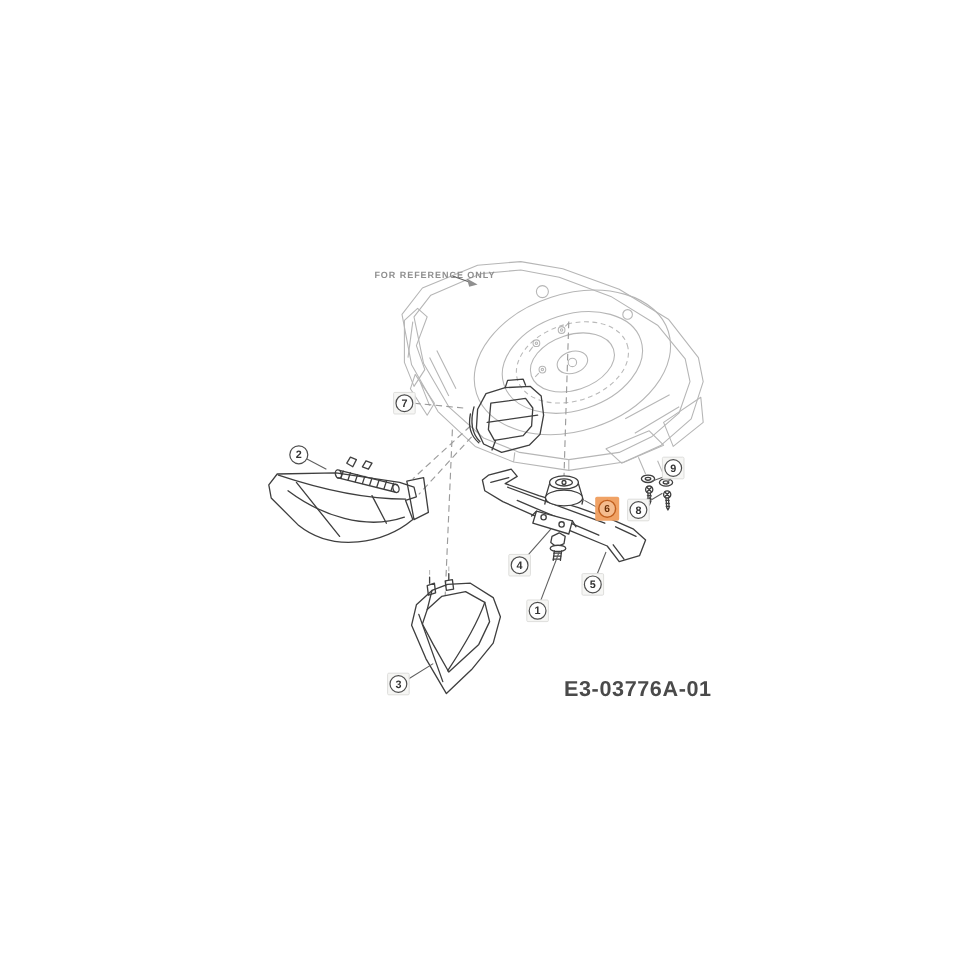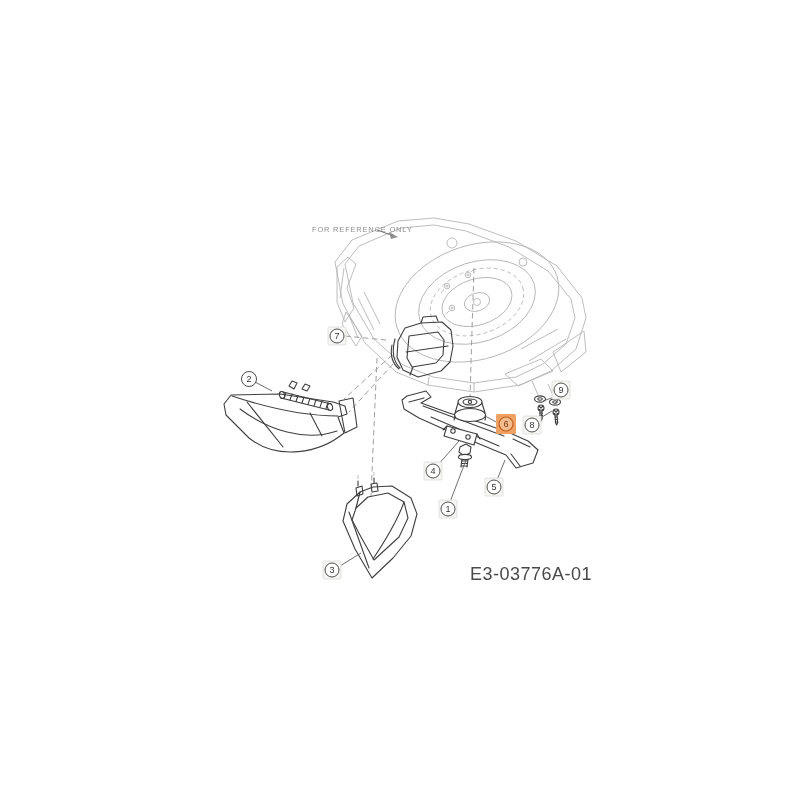--- a/index.html
+++ b/index.html
@@ -1,17 +1,17 @@
 <!DOCTYPE html>
 <html><head>
 <meta charset="utf-8">
 <style>
   html,body{margin:0;padding:0;background:#fff;}
   .stage{position:relative;width:800px;height:800px;background:#ffffff;overflow:hidden;
-         font-family:"Liberation Sans",sans-serif;}
+         font-family:"Liberation Sans",sans-serif;font-weight:bold;}
   svg{position:absolute;left:0;top:0;}
   .ref{stroke:#b6b6b6;stroke-width:0.9;fill:none;stroke-linejoin:round;}
   .refdash{stroke:#b9b9b9;stroke-width:0.9;fill:none;stroke-dasharray:4,3;}
   .dash{stroke:#9b9b9b;stroke-width:0.95;fill:none;stroke-dasharray:5.5,3.5;}
   .part{stroke:#3f3f3f;stroke-width:1.1;fill:none;stroke-linejoin:round;stroke-linecap:round;}
   .partw{stroke:#3f3f3f;stroke-width:1.1;fill:#ffffff;stroke-linejoin:round;}
   .leader{stroke:#5f5f5f;stroke-width:0.9;fill:none;}
   .co-box{fill:#f6f6f4;stroke:#dcdcda;stroke-width:0.8;}
   .co-circle{fill:#ffffff;stroke:#4d4d4d;stroke-width:1;}
   .co-num{font-family:"Liberation Sans",sans-serif;font-size:9px;fill:#333;text-anchor:middle;}

